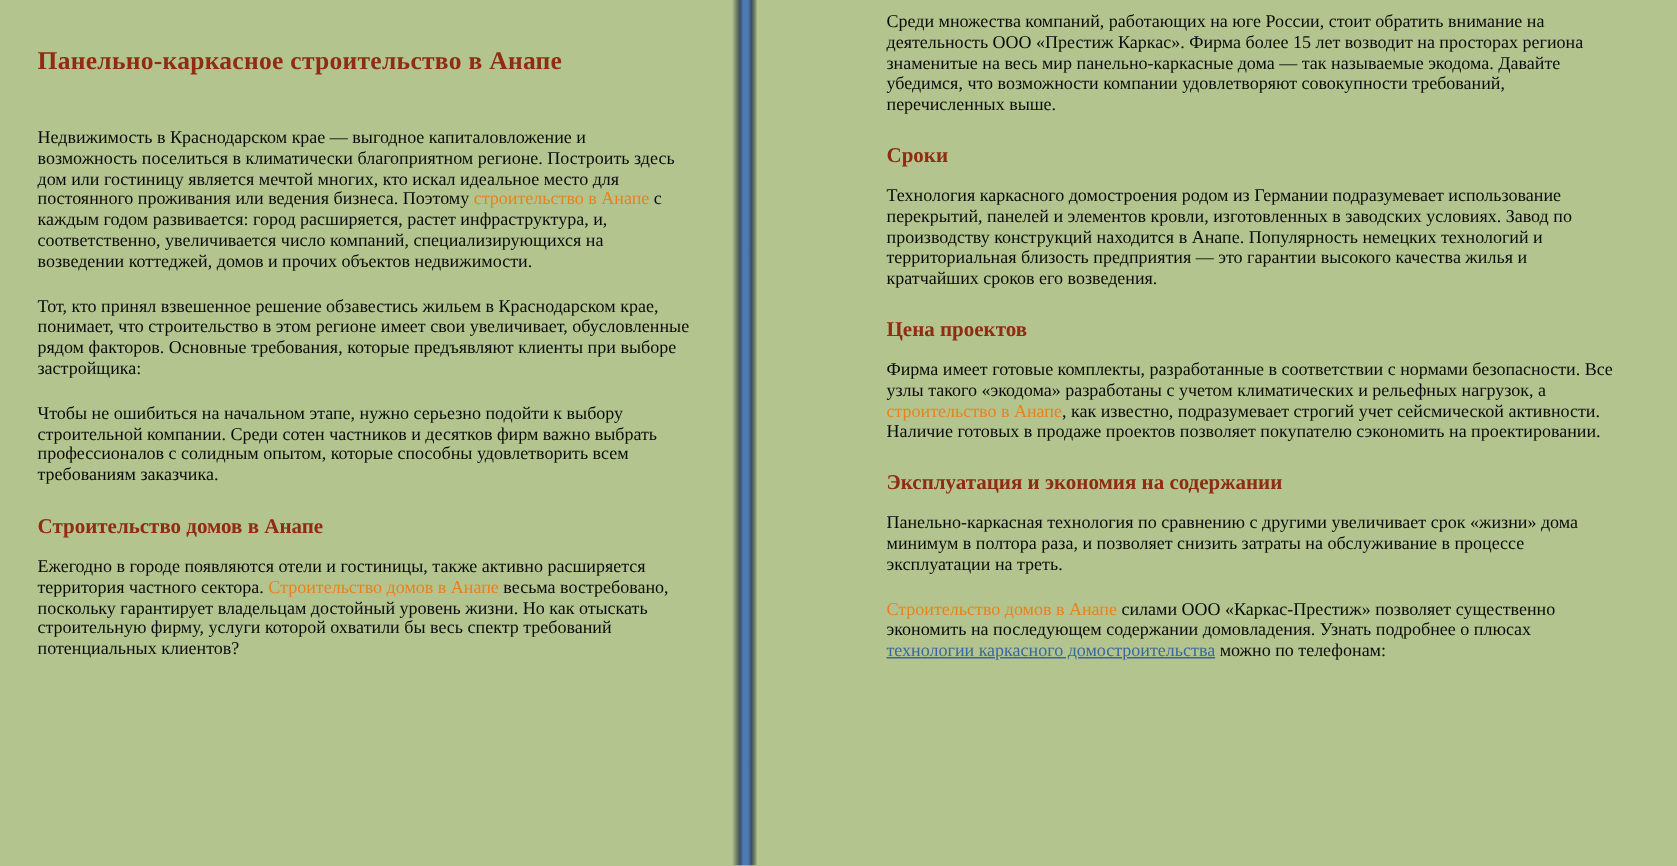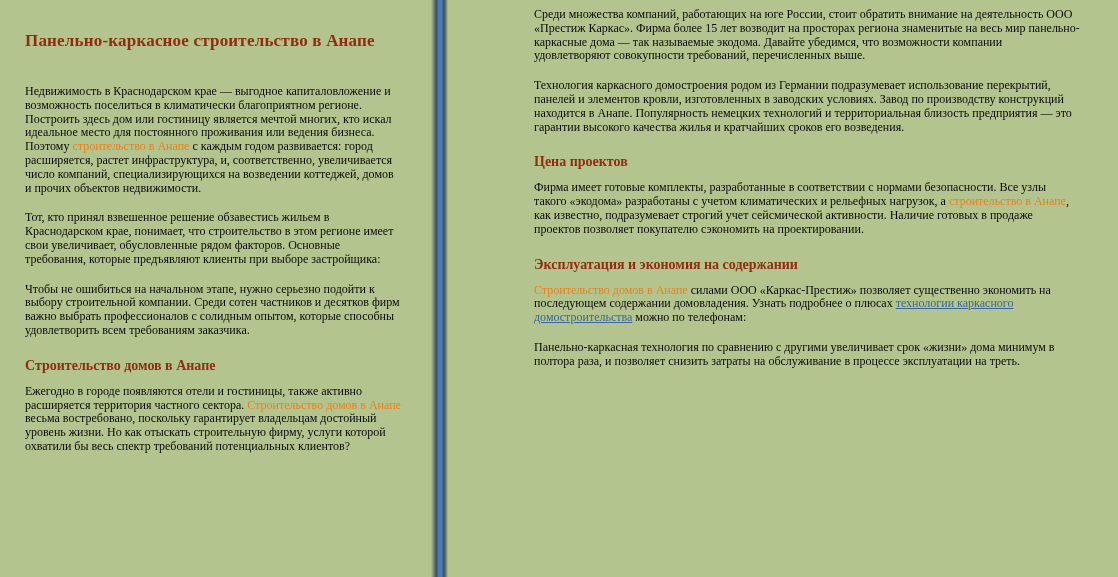--- a/index.html
+++ b/index.html
@@ -3,21 +3,21 @@
 <meta charset="utf-8">
 <style>
   * { margin: 0; padding: 0; box-sizing: border-box; }
   html, body { width: 1118px; height: 577px; overflow: hidden; }
   body {
     font-family: "Liberation Serif", "DejaVu Serif", serif;
     background: var(--page_bg, #b4c48e);
   }
   .viewport { display: flex; width: 1118px; height: 577px; }
   .page { background: var(--page_bg, #b4c48e); height: 577px; overflow: hidden; }
-  .page-left  { width: 431px; padding: 31px 28px 0 25px; }
+  .page-left  { width: 488px; padding: 31px 28px 0 25px; }
   .page-right { flex: 1;      padding: 8px 38px 12px 86px; }
   .page-divider {
     width: 17px; height: 577px; flex: 0 0 17px;
     background: linear-gradient(90deg,
       var(--page_bg, #b4c48e) 0%,
       #6e7f63 18%,
       #3c4f63 32%,
       var(--divider_blue, #4e79b8) 44%,
       var(--divider_blue, #4e79b8) 62%,
       #3c4f63 76%,
@@ -59,21 +59,22 @@
     <p><span>Тот, кто принял взвешенное решение обзавестись жильем в Краснодарском крае, понимает, что строительство в этом регионе имеет свои увеличивает, обусловленные рядом факторов. Основные требования, которые предъявляют клиенты при выборе застройщика:</span></p>
     <p><span>Чтобы не ошибиться на начальном этапе, нужно серьезно подойти к выбору строительной компании. Среди сотен частников и десятков фирм важно выбрать профессионалов с солидным опытом, которые способны удовлетворить всем требованиям заказчика.</span></p>
     <h2>Строительство домов в Анапе</h2>
     <p><span>Ежегодно в городе появляются отели и гостиницы, также активно расширяется территория частного сектора. </span><span class="link-orange">Строительство домов в Анапе</span><span> весьма востребовано, поскольку гарантирует владельцам достойный уровень жизни. Но как отыскать строительную фирму, услуги которой охватили бы весь спектр требований потенциальных клиентов?</span></p>
   </div>
 
   <div class="page-divider"></div>
 
   <div class="page page-right">
     <p><span>Среди множества компаний, работающих на юге России, стоит обратить внимание на деятельность ООО «Престиж Каркас». Фирма более 15 лет возводит на просторах региона знаменитые на весь мир панельно-каркасные дома — так называемые экодома. Давайте убедимся, что возможности компании удовлетворяют совокупности требований, перечисленных выше.</span></p>
+    <h2>Сроки</h2>
     <p><span>Технология каркасного домостроения родом из Германии подразумевает использование перекрытий, панелей и элементов кровли, изготовленных в заводских условиях. Завод по производству конструкций находится в Анапе. Популярность немецких технологий и территориальная близость предприятия — это гарантии высокого качества жилья и кратчайших сроков его возведения.</span></p>
     <h2>Цена проектов</h2>
     <p><span>Фирма имеет готовые комплекты, разработанные в соответствии с нормами безопасности. Все узлы такого «экодома» разработаны с учетом климатических и рельефных нагрузок, а </span><span class="link-orange">строительство в Анапе</span><span>, как известно, подразумевает строгий учет сейсмической активности. Наличие готовых в продаже проектов позволяет покупателю сэкономить на проектировании.</span></p>
     <h2>Эксплуатация и экономия на содержании</h2>
+    <p><span>Панельно-каркасная технология по сравнению с другими увеличивает срок «жизни» дома минимум в полтора раза, и позволяет снизить затраты на обслуживание в процессе эксплуатации на треть.</span></p>
     <p><span class="link-orange">Строительство домов в Анапе</span><span> силами ООО «Каркас-Престиж» позволяет существенно экономить на последующем содержании домовладения. Узнать подробнее о плюсах </span><span class="link-blue">технологии каркасного домостроительства</span><span> можно по телефонам:</span></p>
-    <p><span>Панельно-каркасная технология по сравнению с другими увеличивает срок «жизни» дома минимум в полтора раза, и позволяет снизить затраты на обслуживание в процессе эксплуатации на треть.</span></p>
   </div>
 
 </div>
 
 </body></html>

